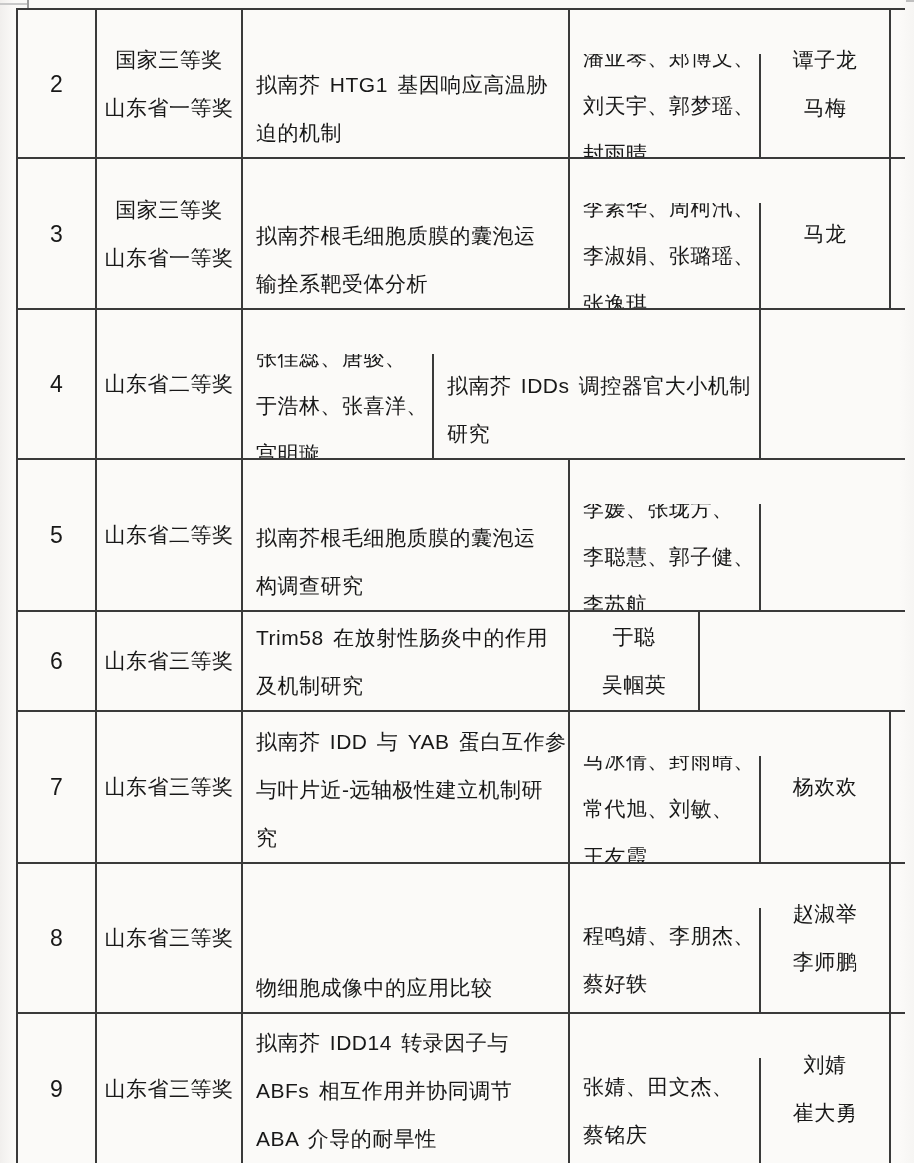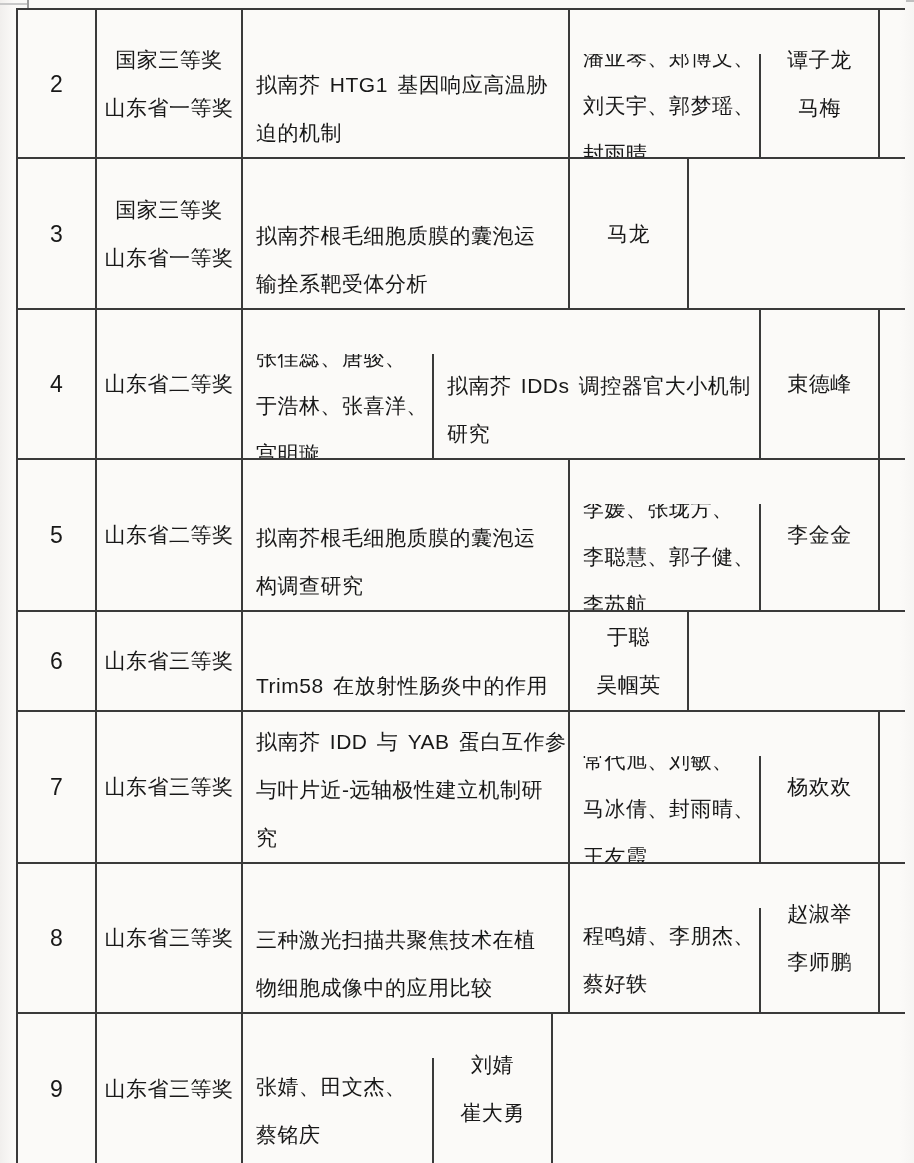--- a/index.html
+++ b/index.html
@@ -42,21 +42,21 @@
     font-size: 21px;
     line-height: 48px;
     color: #181818;
     letter-spacing: 0.5px;
     overflow: hidden;
   }
   .c1 { width: 79px;  align-items: center; font-size: 23px; letter-spacing: 0; }
   .c2 { width: 146px; align-items: center; text-align: center; }
   .c3 { width: 327px; padding: 7px 6px 0 13px; word-spacing: 3px; justify-content: flex-end; }
   .c4 { width: 191px; padding: 0 2px 0 13px; margin-top: 44px; }
-  .c5 { width: 119px; align-items: center; text-align: center; }
+  .c5 { width: 130px; align-items: center; text-align: center; }
   .ln { white-space: nowrap; }
 </style>
 </head>
 <body>
 
 <div class="page">
   <div class="art-h"></div>
   <div class="art-v"></div>
   <div class="art-tr"></div>
 
@@ -90,20 +90,25 @@
           <div class="ln">3</div>
         </div>
       <div class="td c2">
         <div class="ln">国家三等奖</div>
         <div class="ln">山东省一等奖</div>
       </div>
       <div class="td c3">
         <div class="ln">拟南芥根毛细胞质膜的囊泡运</div>
         <div class="ln">输拴系靶受体分析</div>
       </div>
+      <div class="td c4">
+        <div class="ln">李素华、周柯汛、</div>
+        <div class="ln">李淑娟、张璐瑶、</div>
+        <div class="ln">张逸琪</div>
+      </div>
       <div class="td c5">
         <div class="ln">马龙</div>
       </div>
     </div>
 
     <div class="tr" style="height:150px">
       <div class="td c1">
           <div class="ln">4</div>
         </div>
       <div class="td c2">
@@ -111,112 +116,111 @@
       </div>
       <div class="td c4">
         <div class="ln">张佳蕊、唐骏、</div>
         <div class="ln">于浩林、张喜洋、</div>
         <div class="ln">宫明璇</div>
       </div>
       <div class="td c3">
         <div class="ln">拟南芥 IDDs 调控器官大小机制</div>
         <div class="ln">研究</div>
       </div>
-      <div class="td c5">
-        <div class="ln">束德峰</div>
-      </div>
     </div>
 
     <div class="tr" style="height:152px">
       <div class="td c1">
           <div class="ln">5</div>
         </div>
       <div class="td c2">
         <div class="ln">山东省二等奖</div>
       </div>
       <div class="td c3">
         <div class="ln">拟南芥根毛细胞质膜的囊泡运</div>
         <div class="ln">构调查研究</div>
       </div>
       <div class="td c4">
         <div class="ln">李媛、张珑方、</div>
         <div class="ln">李聪慧、郭子健、</div>
         <div class="ln">李苏航</div>
       </div>
-      <div class="td c5">
-        <div class="ln">李金金</div>
-      </div>
     </div>
 
     <div class="tr" style="height:100px">
       <div class="td c1">
           <div class="ln">6</div>
         </div>
       <div class="td c2">
         <div class="ln">山东省三等奖</div>
       </div>
       <div class="td c3">
         <div class="ln">Trim58 在放射性肠炎中的作用</div>
+        <div class="ln">及机制研究</div>
       </div>
       <div class="td c5">
         <div class="ln">于聪</div>
         <div class="ln">吴帼英</div>
       </div>
     </div>
 
     <div class="tr" style="height:152px">
       <div class="td c1">
           <div class="ln">7</div>
         </div>
       <div class="td c2">
         <div class="ln">山东省三等奖</div>
       </div>
       <div class="td c3">
         <div class="ln">拟南芥 IDD 与 YAB 蛋白互作参</div>
         <div class="ln">与叶片近-远轴极性建立机制研</div>
         <div class="ln">究</div>
       </div>
       <div class="td c4">
+        <div class="ln">马冰倩、封雨晴、</div>
         <div class="ln">常代旭、刘敏、</div>
-        <div class="ln">马冰倩、封雨晴、</div>
         <div class="ln">王友霞</div>
       </div>
       <div class="td c5">
         <div class="ln">杨欢欢</div>
       </div>
     </div>
 
     <div class="tr" style="height:150px">
       <div class="td c1">
           <div class="ln">8</div>
         </div>
       <div class="td c2">
         <div class="ln">山东省三等奖</div>
       </div>
       <div class="td c3">
-        <div class="ln">三种激光扫描共聚焦技术在植</div>
         <div class="ln">物细胞成像中的应用比较</div>
       </div>
       <div class="td c4">
         <div class="ln">程鸣婧、李朋杰、</div>
         <div class="ln">蔡好轶</div>
       </div>
       <div class="td c5">
         <div class="ln">赵淑举</div>
         <div class="ln">李师鹏</div>
       </div>
     </div>
 
     <div class="tr" style="height:149px">
       <div class="td c1">
           <div class="ln">9</div>
         </div>
       <div class="td c2">
         <div class="ln">山东省三等奖</div>
       </div>
+      <div class="td c3">
+        <div class="ln">拟南芥 IDD14 转录因子与</div>
+        <div class="ln">ABFs 相互作用并协同调节</div>
+        <div class="ln">ABA 介导的耐旱性</div>
+      </div>
       <div class="td c4">
         <div class="ln">张婧、田文杰、</div>
         <div class="ln">蔡铭庆</div>
       </div>
       <div class="td c5">
         <div class="ln">刘婧</div>
         <div class="ln">崔大勇</div>
       </div>
     </div>
 

